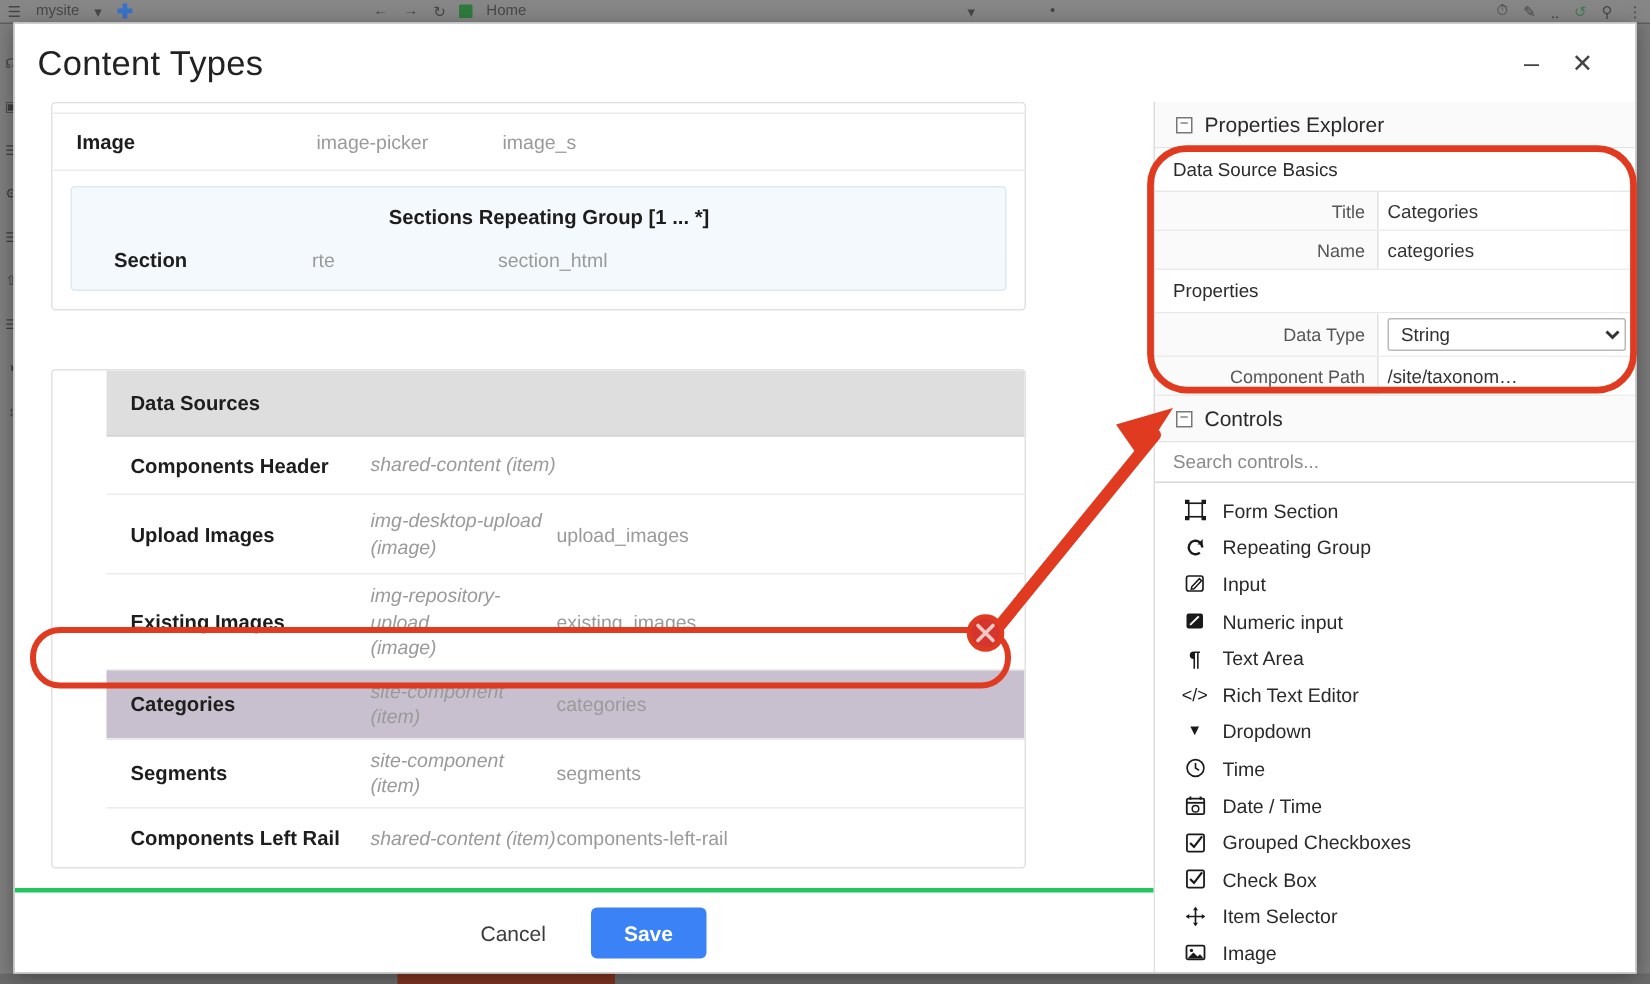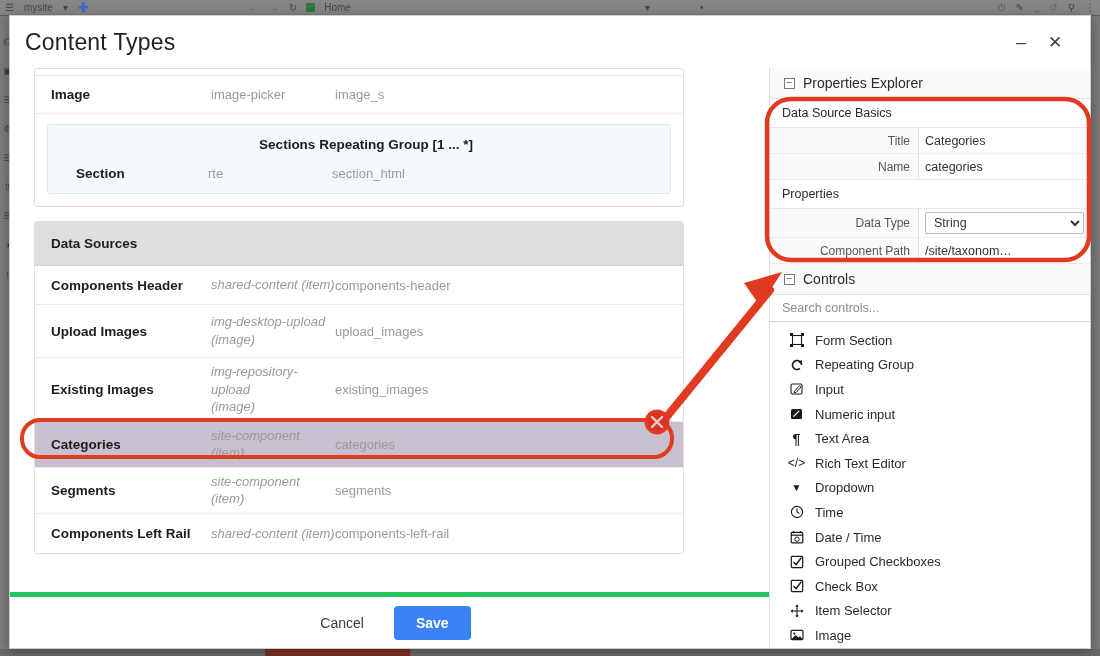--- a/index.html
+++ b/index.html
@@ -118,21 +118,21 @@
   .rg-title {
     font-size: 13.5px; font-weight: 700; color: #1d1d1d;
     padding: 2px 0 8px 14px;
     text-align: center;
   }
   .rg-row { display: flex; align-items: center; padding: 6px 0 4px 28px; }
   .rg-row .f-name { width: 132px; flex: 0 0 132px; }
   .rg-row .f-type { width: 124px; flex: 0 0 124px; }
 
   
-  #data-sources-card { margin-top: 14px; }
+  #data-sources-card { margin-top: 39px; padding-left: 36px; }
   .ds-header {
     background: #dedede;
     padding: 14px 0 14px 16px;
     font-size: 13.5px; font-weight: 700; color: #1d1d1d;
     border-bottom: 1px solid #d2d2d2;
   }
   .ds-row {
     display: flex; align-items: center;
     min-height: 39px;
     border-bottom: 1px solid #ececec;
@@ -142,21 +142,21 @@
   .ds-row:last-child { border-bottom: none; }
   .ds-row.two-line { min-height: 53px; }
   .ds-name { width: 160px; flex: 0 0 160px; font-size: 13.5px; font-weight: 700; color: #1d1d1d; }
   .ds-type { width: 124px; flex: 0 0 124px; font-size: 13px; color: #9a9a9a; line-height: 1.35; font-style: italic; }
   .ds-key  { flex: 1; font-size: 13px; color: #9a9a9a; }
   .ds-row.selected { background: #c9c0cf; }
 
   
   #modal-footer {
     flex: 0 0 56px; height: 56px;
-    border-top: 5px solid #22c55e;
+    border-top: 3px solid #22c55e;
     display: flex; align-items: center; justify-content: center;
     gap: 18px; background: #fff;
   }
   #cancel-button {
     background: none; border: none; font-size: 14px; color: #3c3c3c; cursor: pointer;
     font-family: inherit; padding: 8px 12px;
   }
   #save-button {
     background: #3b82f6; color: #fff; border: none; border-radius: 4px;
     font-size: 14px; font-weight: 700; padding: 9px 22px; cursor: pointer;
@@ -311,21 +311,20 @@
               </div>
             </div>
           </div>
 
           <div class="panel-card" id="data-sources-card">
             <div class="ds-header">Data Sources</div>
 
             <div class="ds-row">
               <div class="ds-name">Components Header</div>
               <div class="ds-type">shared-content (item)</div>
-              <div class="ds-key">components-header</div>
             </div>
 
             <div class="ds-row two-line">
               <div class="ds-name">Upload Images</div>
               <div class="ds-type">img-desktop-upload<br>(image)</div>
               <div class="ds-key">upload_images</div>
             </div>
 
             <div class="ds-row two-line">
               <div class="ds-name">Existing Images</div>

